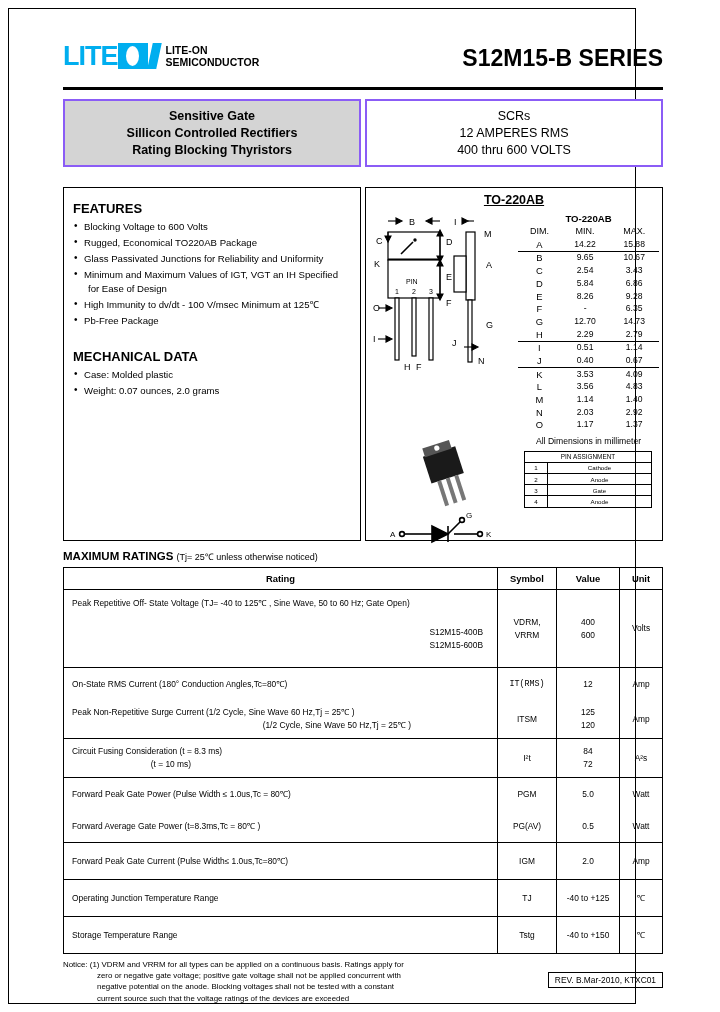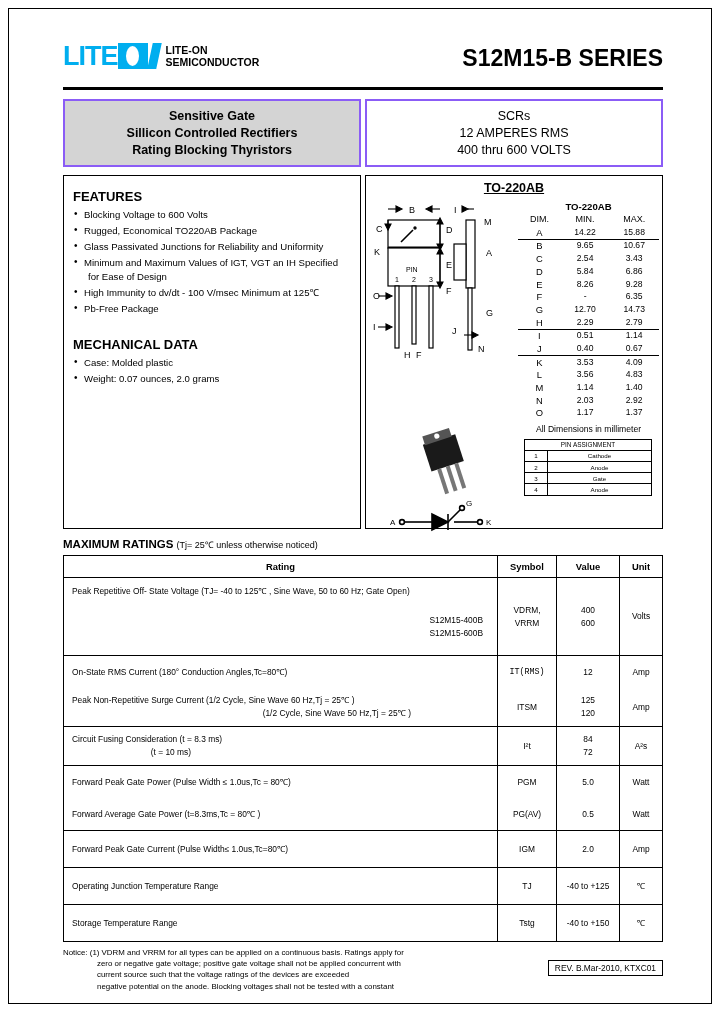--- a/index.html
+++ b/index.html
@@ -15,21 +15,21 @@
     position: relative;
     width: 720px;
     height: 1012px;
     background: #ffffff;
     overflow: hidden;
   }
   .sheet {
     position: absolute;
     left: 8px;
     top: 8px;
-    width: 704px;
+    width: 628px;
     height: 996px;
     border: 1px solid #000;
     box-sizing: border-box;
     background: #fff;
   }
   .inner {
     position: absolute;
     left: 54px;
     top: 22px;
     width: 600px;
@@ -140,21 +140,21 @@
     width: 298px;
     margin-left: 4px;
     background: #fff;
     font-size: 12.5px;
     line-height: 17px;
   }
 
   
   .body-row {
     position: relative;
-    margin-top: 8px;
+    margin-top: 20px;
     display: flex;
     height: 354px;
     justify-content: flex-end;
   }
   .left-box {
     width: 298px;
     border: 1px solid #000;
     box-sizing: border-box;
     padding: 10px 9px 0 9px;
   }
@@ -713,21 +713,21 @@
         <td class="unit">℃</td>
       </tr>
     </tbody>
         </table>
 
     <div class="notice-row">
       <div class="notice">
         <span>Notice: (1)</span>
         <span>VDRM and VRRM for all types can be applied on a continuous basis. Ratings apply for</span>
         <span class="hang">zero or negative gate voltage; positive gate voltage shall not be applied concurrent with</span>
+        <span class="hang">negative potential on the anode. Blocking voltages shall not be tested with a constant</span>
         <span class="hang">current source such that the voltage ratings of the devices are exceeded</span>
-        <span class="hang">negative potential on the anode. Blocking voltages shall not be tested with a constant</span>
       </div>
       <div class="revbox">REV. B.Mar-2010, KTXC01</div>
     </div>
 
   </div>
  </div>
 </div>
 
 </body></html>

